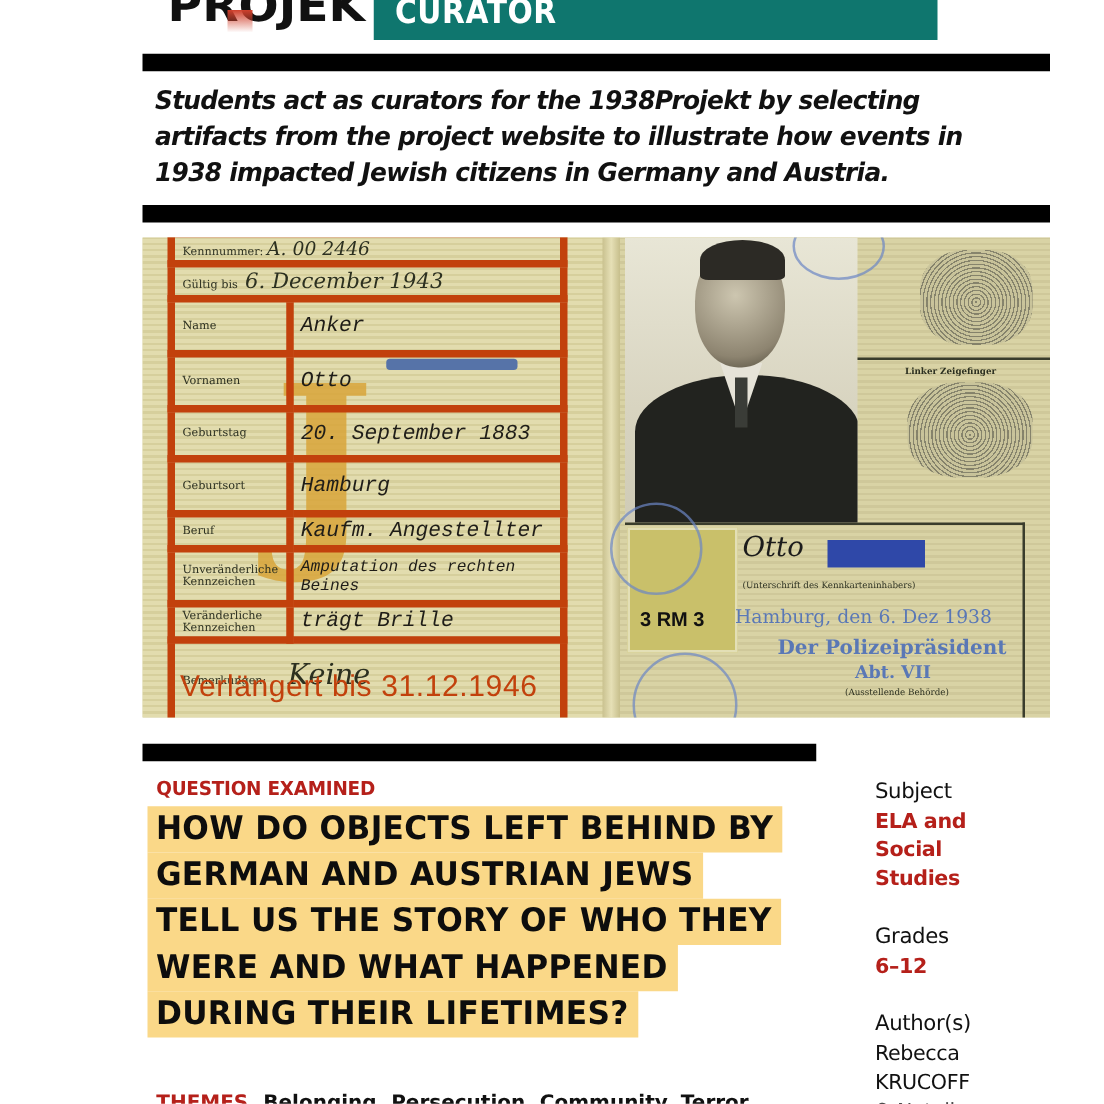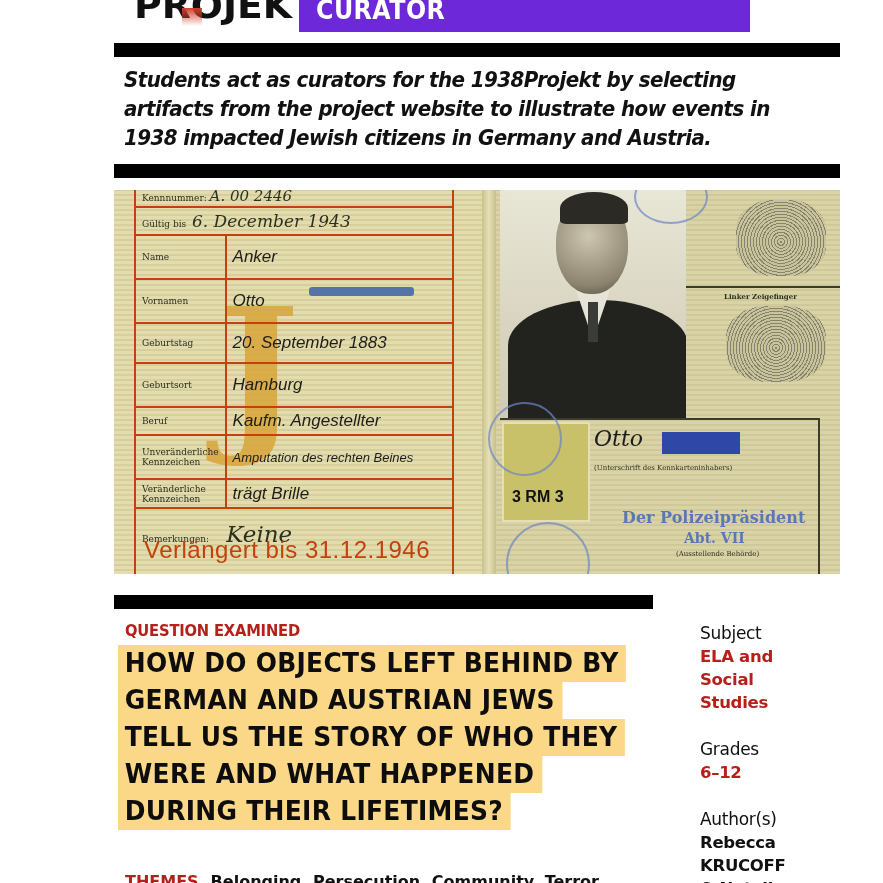--- a/index.html
+++ b/index.html
@@ -2,35 +2,35 @@
 <html><head>
 <meta charset="utf-8">
 <style>
   html, body { margin:0; padding:0; }
   body { width:883px; height:883px; overflow:hidden; background:#ffffff; position:relative; font-family:"Liberation Sans", sans-serif; }
   .abs { position:absolute; }
   
   .logo { left:134px; top:-14px; width:150px; height:40px; }
   .logo-text { position:absolute; left:0; top:0; font-family:"DejaVu Sans", sans-serif; font-weight:900; font-size:36px; letter-spacing:0px; color:#111; line-height:40px; transform:scaleX(1.05); transform-origin:left; }
   .logo-drip { position:absolute; left:48px; top:22px; width:20px; height:18px; background:linear-gradient(#d0402c, rgba(208,64,44,0)); }
-  .title-band { left:299px; top:0; width:451px; height:32px; background:#6d28d9;text-align:center; }
+  .title-band { left:299px; top:0; width:451px; height:32px; background:#0f766e;text-align:center; }
   .title-text { position:absolute; left:17px; top:-10px; font-family:"DejaVu Sans", sans-serif; font-weight:bold; font-size:27px; color:#fff; letter-spacing:0.5px; transform:scaleX(0.88); transform-origin:left; line-height:40px; }
   .bar { background:#000; }
   .bar1 { left:114px; top:43px; width:726px; height:14px; }
   .bar2 { left:114px; top:164px; width:726px; height:14px; }
   .bar3 { left:114px; top:595px; width:539px; height:14px; }
   .intro { left:124px; top:66px; width:710px; font-family:"DejaVu Sans", sans-serif; font-style:italic; font-weight:bold; font-size:20.5px; line-height:29px; color:#111; letter-spacing:-0.6px; transform:scaleX(0.97); transform-origin:left; }
   
   .docimg { left:114px; top:190px; width:726px; height:384px; background:#dcd6a6; overflow:hidden; }
   .page-left { position:absolute; left:0; top:0; width:380px; height:384px; background:repeating-linear-gradient(0deg,#e2dcae 0 3px,#d6cf9c 3px 5px); }
   .page-right { position:absolute; left:380px; top:0; width:346px; height:384px; background:repeating-linear-gradient(0deg,#d9d3a5 0 3px,#cfc89a 3px 5px); }
   .spine { position:absolute; left:368px; top:0; width:14px; height:384px; background:linear-gradient(90deg,#c9c18f,#e6e0b6,#c7bf8c); }
   .form-table { position:absolute; left:20px; top:-6px; width:320px; border-collapse:collapse; font-family:"DejaVu Serif", serif; color:#2c3020; }
-  .form-table td { border:2px solid #c2410c; font-size:9px; padding:0 6px; vertical-align:middle; }
-  .form-table td.val { font-family:Liberation Sans, sans-serif; font-style:italic; font-size:17px; color:#1f1d18; white-space:nowrap; }
+  .form-table td { border:6px solid #c2410c; font-size:9px; padding:0 6px; vertical-align:middle; }
+  .form-table td.val { font-family:Liberation Mono, monospace; font-style:italic; font-size:17px; color:#1f1d18; white-space:nowrap; }
   .yellowJ { position:absolute; left:105px; top:96px; font-family:"DejaVu Serif", serif; font-weight:bold; font-size:170px; color:#d9a53a; opacity:0.85; line-height:170px; }
   .blue-strike { position:absolute; left:195px; top:97px; width:105px; height:9px; background:#5673a8; border-radius:3px; }
   .verl { position:absolute; left:30px; top:346px; font-size:24px; color:#c2410c; letter-spacing:0.5px; }
   .photo { position:absolute; left:386px; top:0; width:186px; height:228px; background:linear-gradient(180deg,#e8e6d6 0%,#d8d4c0 60%,#cfcbb6 100%); overflow:hidden; }
   .head { position:absolute; left:56px; top:8px; width:72px; height:96px; border-radius:45% 45% 48% 48%; background:radial-gradient(circle at 45% 40%,#cdc6b0,#8d8470 70%,#4a4536); }
   .hair { position:absolute; left:60px; top:2px; width:68px; height:32px; border-radius:50% 50% 10% 10%; background:#2c2a25; }
   .body { position:absolute; left:8px; top:110px; width:180px; height:130px; background:#22231f; border-radius:50% 50% 0 0 / 35% 35% 0 0; }
   .collar { position:absolute; left:76px; top:100px; width:34px; height:40px; background:#e6e3d8; clip-path:polygon(0 0,100% 0,60% 100%,40% 100%); }
   .tie { position:absolute; left:88px; top:112px; width:10px; height:40px; background:#3a3c37; }
   .fingerprint { position:absolute; border-radius:40%; background:repeating-radial-gradient(circle at 50% 55%, #6b6a5a 0 1px, #c4bf98 1px 3px); opacity:0.75; }
@@ -47,21 +47,21 @@
   
   .q-label { left:125px; top:622px; font-family:"DejaVu Sans", sans-serif; font-weight:bold; font-size:15.5px; color:#b5201a; letter-spacing:-0.2px; transform:scaleX(0.95); transform-origin:left; }
   .q-lines { left:118px; top:645px; }
   .q-line { display:block; width:max-content; background:#fad888; font-family:"DejaVu Sans", sans-serif; font-weight:900; font-size:26px; color:#0d0d0d; line-height:37px; height:37px; padding:0 8px 0 7px; letter-spacing:0.3px; transform:scaleX(0.96); transform-origin:left; }
   .themes { left:125px; top:872px; white-space:nowrap; font-family:"DejaVu Sans", sans-serif; font-size:16px; }
   .themes-label { color:#b5201a; font-weight:bold; }
   .themes-val { color:#111; font-weight:bold; margin-left:12px; }
   .side { left:700px; top:622px; width:170px; font-family:"DejaVu Sans", sans-serif; }
   .side .lbl { font-size:17px; color:#111; line-height:23px; letter-spacing:-0.3px; }
   .side .val-red { font-size:16.5px; font-weight:900; color:#b5201a; line-height:23px; letter-spacing:-0.3px; }
-  .side .val-blk { font-size:16.5px; font-weight:700; color:#111; line-height:23px; letter-spacing:-0.3px; }
+  .side .val-blk { font-size:16.5px; font-weight:400; color:#111; line-height:23px; letter-spacing:-0.3px; }
   .side .gap { height:24px; }
 </style>
 </head>
 <body>
 
 <div class="abs logo">
   <span class="logo-text">PROJEKT</span>
   <span class="logo-drip"></span>
 </div>
 <div class="abs title-band">
@@ -143,20 +143,21 @@
     <span class="stamp-num">3 RM 3</span>
   </div>
   <div class="circle-stamp" style="left:374px;top:212px;width:70px;height:70px"></div>
   <div class="circle-stamp" style="left:392px;top:332px;width:80px;height:80px"></div>
   <div class="circle-stamp" style="left:520px;top:-20px;width:70px;height:50px"></div>
 
   <div class="sig">Otto</div>
   <div class="sig-strike"></div>
   <div class="sig-caption">(Unterschrift des Kennkarteninhabers)</div>
 
+  <div class="blue-stamp" style="left:474px;top:294px;font-size:15px">Hamburg, den 6. Dez 1938</div>
   <div class="blue-stamp" style="left:508px;top:318px;font-size:16px;font-weight:bold">Der Polizeipräsident</div>
   <div class="blue-stamp" style="left:570px;top:340px;font-size:14px;font-weight:bold">Abt. VII</div>
   <div class="sig-caption" style="top:360px;left:562px">(Ausstellende Behörde)</div>
 </div>
 
 <div class="abs bar bar3"></div>
 
 <div class="abs q-label">QUESTION EXAMINED</div>
 <div class="abs q-lines">
   <span class="q-line">HOW DO OBJECTS LEFT BEHIND BY</span>

